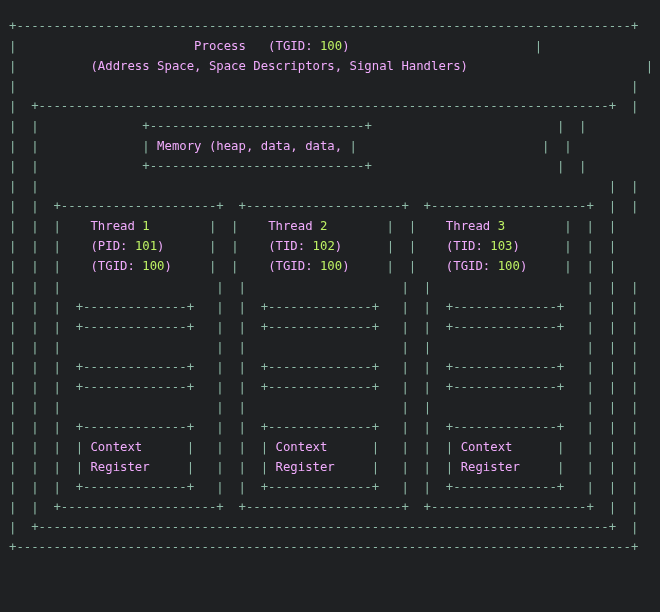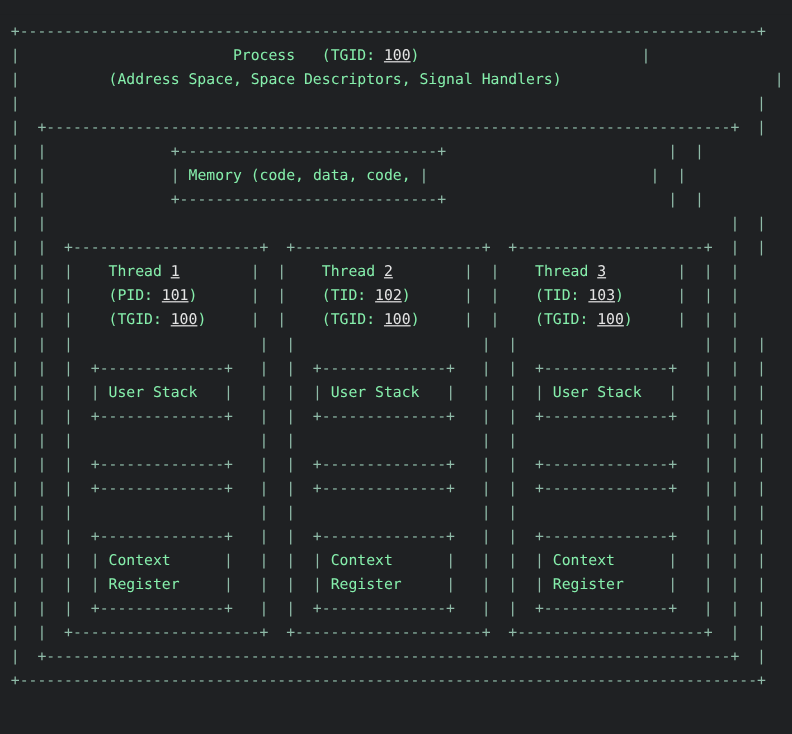--- a/index.html
+++ b/index.html
@@ -28,39 +28,38 @@
     letter-spacing: 0px;
     white-space: pre;
     color: #c8ccd0;
     -webkit-font-smoothing: antialiased;
   }
   #diagram .b  { color: #8fbba8; }   
   #diagram .t  { color: #c9ced2; }   
   #diagram .n  { color: #cf874c; }   
   .line { display: block; height: 20.02px; }
 </style>
-<style>#diagram .b{color:#8fbba8;}#diagram .t{color:#86efac;}#diagram .n{color:#e5e5e5;text-decoration:underline;}</style></head>
+<style>#diagram .b{color:#8fbba8;}#diagram .t{color:#f0abfc;}#diagram .n{color:#bef264;}</style></head>
 <body>
 
 <pre id="diagram" style="background: rgb(31, 33, 35); font-size: 12.3004px;"><span class="line"><span class="b">+-----------------------------------------------------------------------------------+</span>
 </span><span class="line"><span class="b">|</span><span class="t">                        Process   (TGID: </span><span class="n">100</span><span class="t">)                         </span><span class="b">|</span>
 </span><span class="line"><span class="b">|</span><span class="t">          (Address Space, Space Descriptors, Signal Handlers)                        </span><span class="b">|</span>
 </span><span class="line"><span class="b">|</span><span class="t">                                                                                   </span><span class="b">|</span>
 </span><span class="line"><span class="b">|  +-----------------------------------------------------------------------------+  |</span>
 </span><span class="line"><span class="b">|  |</span><span class="t">              </span><span class="b">+-----------------------------+</span><span class="t">                         </span><span class="b">|  |</span>
-</span><span class="line"><span class="b">|  |</span><span class="t">              </span><span class="b">|</span><span class="t"> Memory (code, data, code, </span><span class="b">|</span><span class="t">                         </span><span class="b">|  |</span>
+</span><span class="line"><span class="b">|  |</span><span class="t">              </span><span class="b">|</span><span class="t"> Memory (heap, data, data, </span><span class="b">|</span><span class="t">                         </span><span class="b">|  |</span>
 </span><span class="line"><span class="b">|  |</span><span class="t">              </span><span class="b">+-----------------------------+</span><span class="t">                         </span><span class="b">|  |</span>
 </span><span class="line"><span class="b">|  |</span><span class="t">                                                                             </span><span class="b">|  |</span>
 </span><span class="line"><span class="b">|  |  +---------------------+  +---------------------+  +---------------------+  |  |</span>
 </span><span class="line"><span class="b">|  |  |</span><span class="t">    Thread </span><span class="n">1</span><span class="t">        </span><span class="b">|  |</span><span class="t">    Thread </span><span class="n">2</span><span class="t">        </span><span class="b">|  |</span><span class="t">    Thread </span><span class="n">3</span><span class="t">        </span><span class="b">|  |  |</span>
 </span><span class="line"><span class="b">|  |  |</span><span class="t">    (PID: </span><span class="n">101</span><span class="t">)      </span><span class="b">|  |</span><span class="t">    (TID: </span><span class="n">102</span><span class="t">)      </span><span class="b">|  |</span><span class="t">    (TID: </span><span class="n">103</span><span class="t">)      </span><span class="b">|  |  |</span>
 </span><span class="line"><span class="b">|  |  |</span><span class="t">    (TGID: </span><span class="n">100</span><span class="t">)     </span><span class="b">|  |</span><span class="t">    (TGID: </span><span class="n">100</span><span class="t">)     </span><span class="b">|  |</span><span class="t">    (TGID: </span><span class="n">100</span><span class="t">)     </span><span class="b">|  |  |</span>
 </span><span class="line"><span class="b">|  |  |</span><span class="t">                     </span><span class="b">|  |</span><span class="t">                     </span><span class="b">|  |</span><span class="t">                     </span><span class="b">|  |  |</span>
 </span><span class="line"><span class="b">|  |  |  +--------------+   |  |  +--------------+   |  |  +--------------+   |  |  |</span>
-</span><span class="line"><span class="b">|  |  |  |</span><span class="t"> User Stack   </span><span class="b">|   |  |  |</span><span class="t"> User Stack   </span><span class="b">|   |  |  |</span><span class="t"> User Stack   </span><span class="b">|   |  |  |</span>
 </span><span class="line"><span class="b">|  |  |  +--------------+   |  |  +--------------+   |  |  +--------------+   |  |  |</span>
 </span><span class="line"><span class="b">|  |  |</span><span class="t">                     </span><span class="b">|  |</span><span class="t">                     </span><span class="b">|  |</span><span class="t">                     </span><span class="b">|  |  |</span>
 </span><span class="line"><span class="b">|  |  |  +--------------+   |  |  +--------------+   |  |  +--------------+   |  |  |</span>
 </span><span class="line"><span class="b">|  |  |  +--------------+   |  |  +--------------+   |  |  +--------------+   |  |  |</span>
 </span><span class="line"><span class="b">|  |  |</span><span class="t">                     </span><span class="b">|  |</span><span class="t">                     </span><span class="b">|  |</span><span class="t">                     </span><span class="b">|  |  |</span>
 </span><span class="line"><span class="b">|  |  |  +--------------+   |  |  +--------------+   |  |  +--------------+   |  |  |</span>
 </span><span class="line"><span class="b">|  |  |  |</span><span class="t"> Context      </span><span class="b">|   |  |  |</span><span class="t"> Context      </span><span class="b">|   |  |  |</span><span class="t"> Context      </span><span class="b">|   |  |  |</span>
 </span><span class="line"><span class="b">|  |  |  |</span><span class="t"> Register     </span><span class="b">|   |  |  |</span><span class="t"> Register     </span><span class="b">|   |  |  |</span><span class="t"> Register     </span><span class="b">|   |  |  |</span>
 </span><span class="line"><span class="b">|  |  |  +--------------+   |  |  +--------------+   |  |  +--------------+   |  |  |</span>
 </span><span class="line"><span class="b">|  |  +---------------------+  +---------------------+  +---------------------+  |  |</span>

